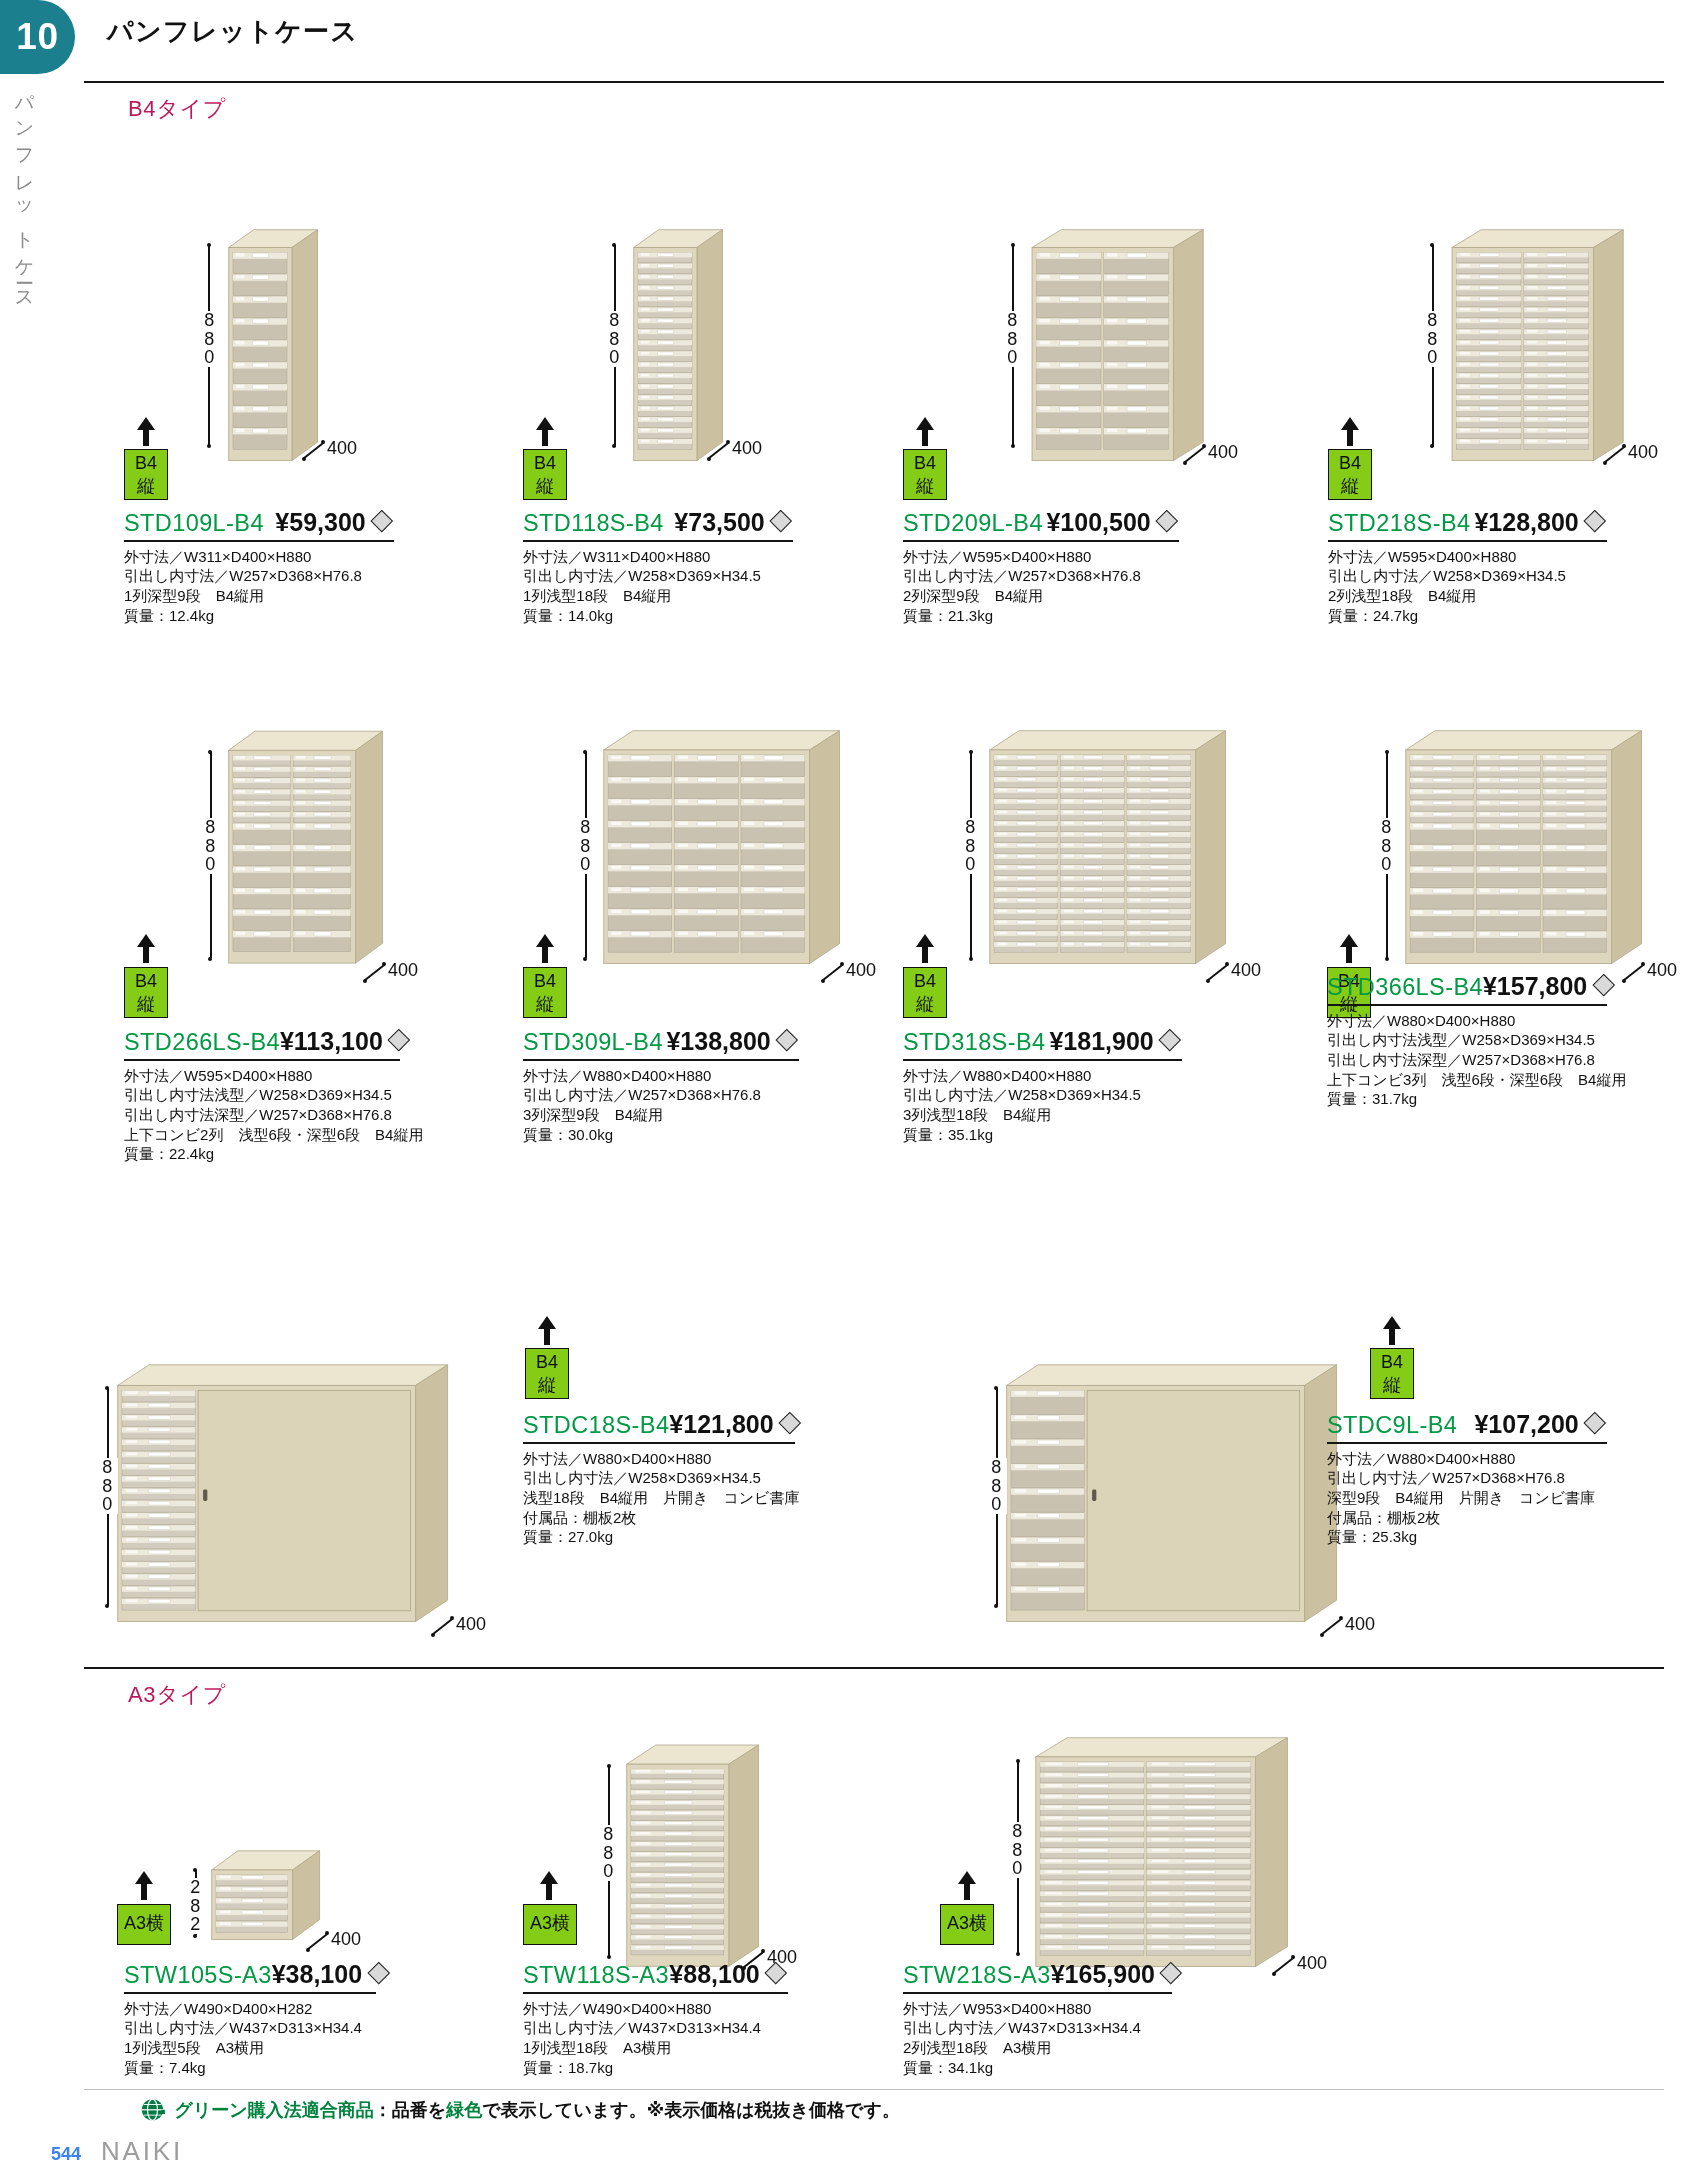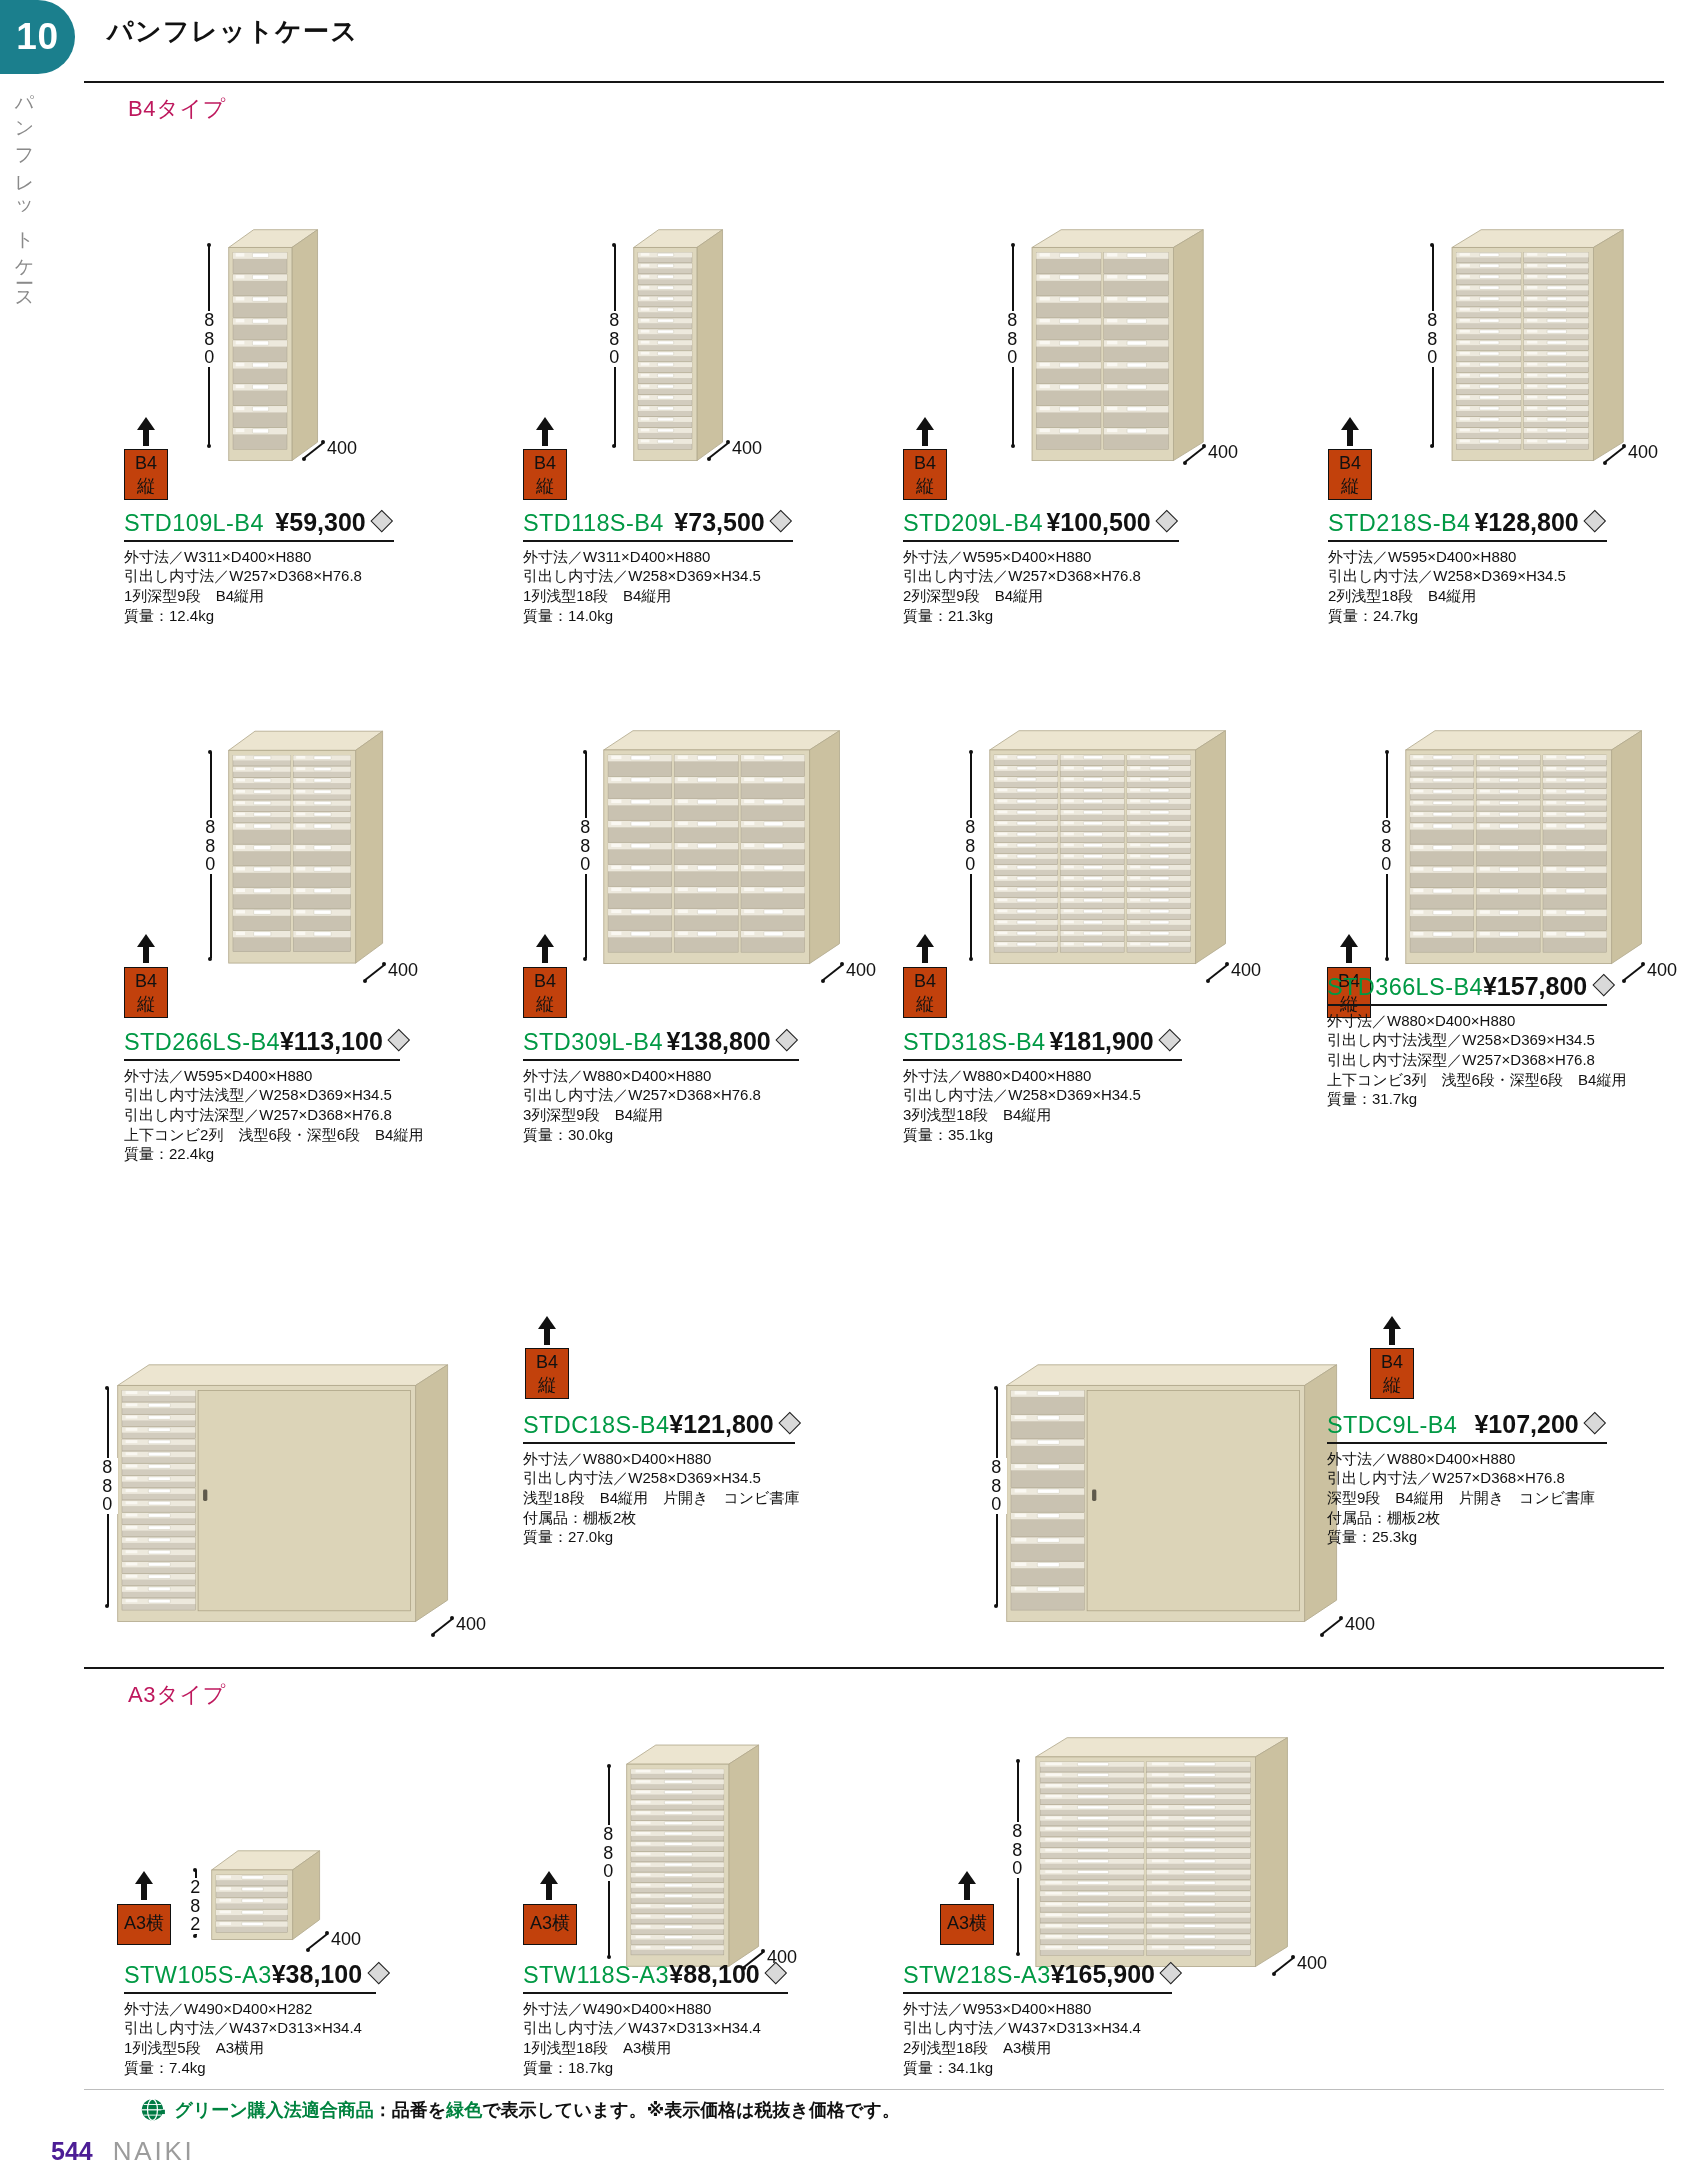--- a/index.html
+++ b/index.html
@@ -20,40 +20,40 @@
   .codeline{display:flex;justify-content:space-between;align-items:flex-end;
        border-bottom:2.1px solid #151515;padding-bottom:2.8px;}
   .pcode{font-size:23.5px;font-weight:normal;color:#009944;letter-spacing:0.4px;white-space:nowrap;}
   .pricewrap{display:flex;align-items:center;white-space:nowrap;}
   .pprice{font-size:25px;font-weight:bold;color:#111;}
   .diamond{display:inline-block;width:13.5px;height:13.5px;background:#D9D9D9;border:1.8px solid #222;
        transform:rotate(45deg);margin:0 4.3px 2.8px 8.5px;}
   .specs{margin-top:5px;}
   .spec{font-size:15px;line-height:19.6px;white-space:nowrap;color:#111;}
   
-  .badge{background:#c2410c;border:1.8px solid #111;box-sizing:border-box;text-align:center;
+  .badge{background:#84cc16;border:1.8px solid #111;box-sizing:border-box;text-align:center;
        font-size:18px;line-height:23px;padding-top:2.1px;color:#111;}
   .arrow .tri{width:0;height:0;border-left:9.2px solid transparent;border-right:9.2px solid transparent;
        border-bottom:13.5px solid #111;}
   .arrow .stem{width:6.4px;height:16.4px;background:#111;margin:-0.7px auto 0;}
   
   .dimline{width:1.6px;background:#111;}
   .dot{width:4.3px;height:4.3px;border-radius:50%;background:#111;}
   .vlabel{width:20.6px;background:#fff;text-align:center;font-size:18px;line-height:18.5px;color:#111;}
   .vlabel span{display:block;}
   .dline{left:2.1px;top:19px;width:25px;height:1.6px;background:#111;transform:rotate(-38deg);transform-origin:0 50%;}
   .dlabel{left:25px;top:0px;font-size:18px;color:#111;}
   
   .footer-rule{left:84px;top:2089px;width:1580px;height:1.1px;background:#BDBDBD;}
   .footer-note{left:139px;top:2097px;display:flex;align-items:center;font-size:18px;font-weight:bold;}
   .footer-note .gicon{margin-right:7.1px;}
   .fgreen{color:#00833F;}
   .fblack{color:#111;}
   .page-footer{left:51px;top:2136px;display:flex;align-items:baseline;}
-  .pnum{font-size:25px;color:#4c1d95;font-weight:600;}
+  .pnum{font-size:18px;color:#3b82f6;font-weight:600;}
   .brand{font-size:26px;color:#9C9C9C;letter-spacing:2.8px;margin-left:20px;font-weight:400;}
 </style>
 </head>
 <body>
 
 <div id="page">
   <div class="abs tab">
     <span>10</span>
   </div>
   <div class="abs page-title">パンフレットケース</div>

